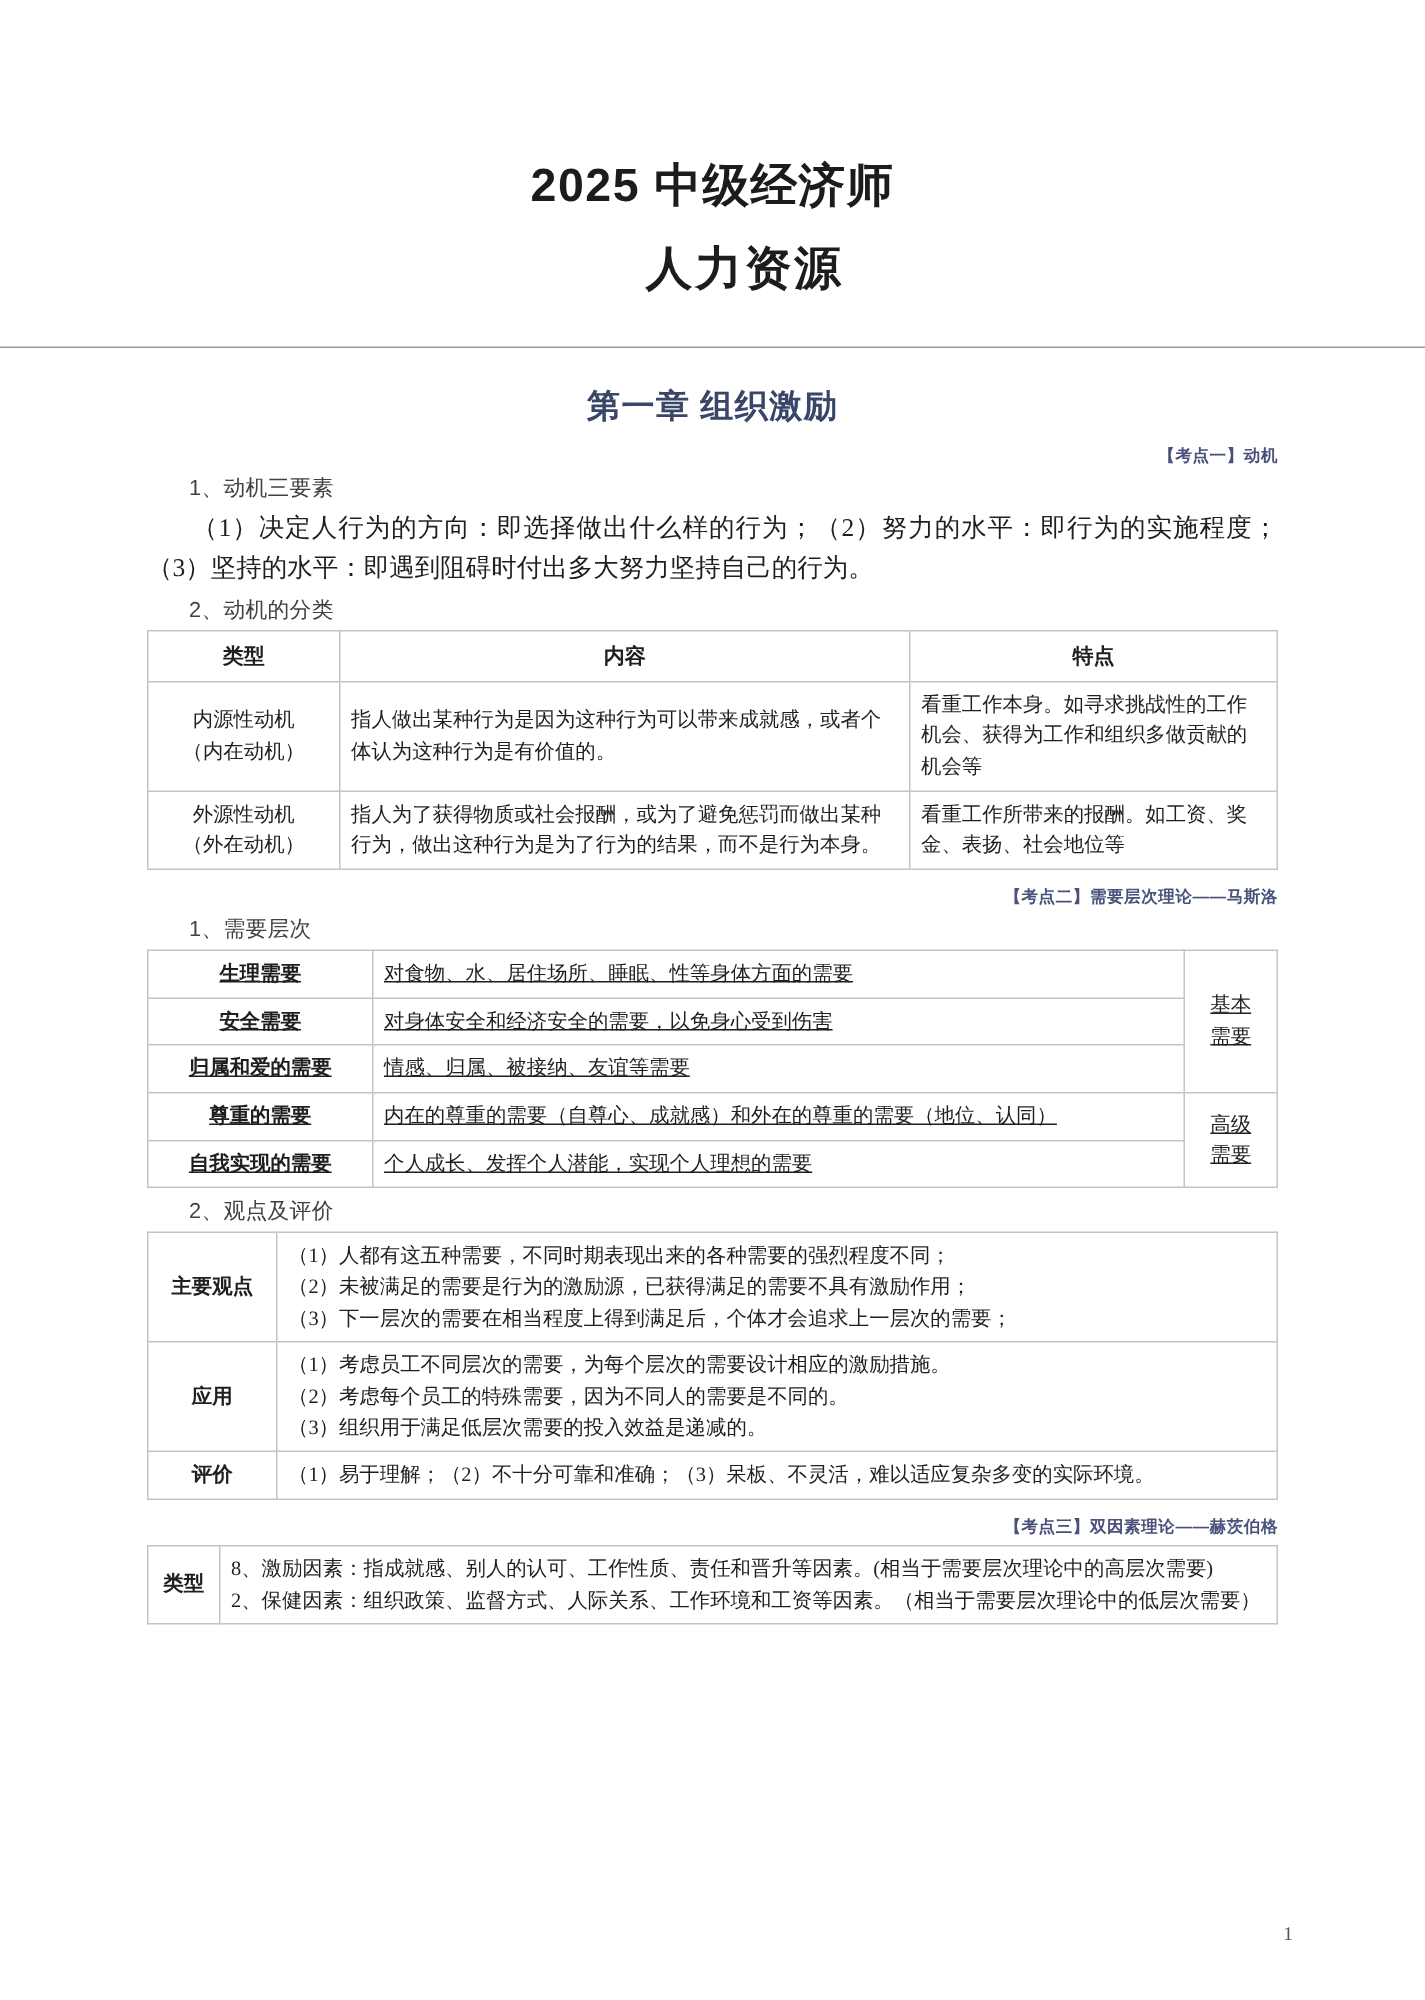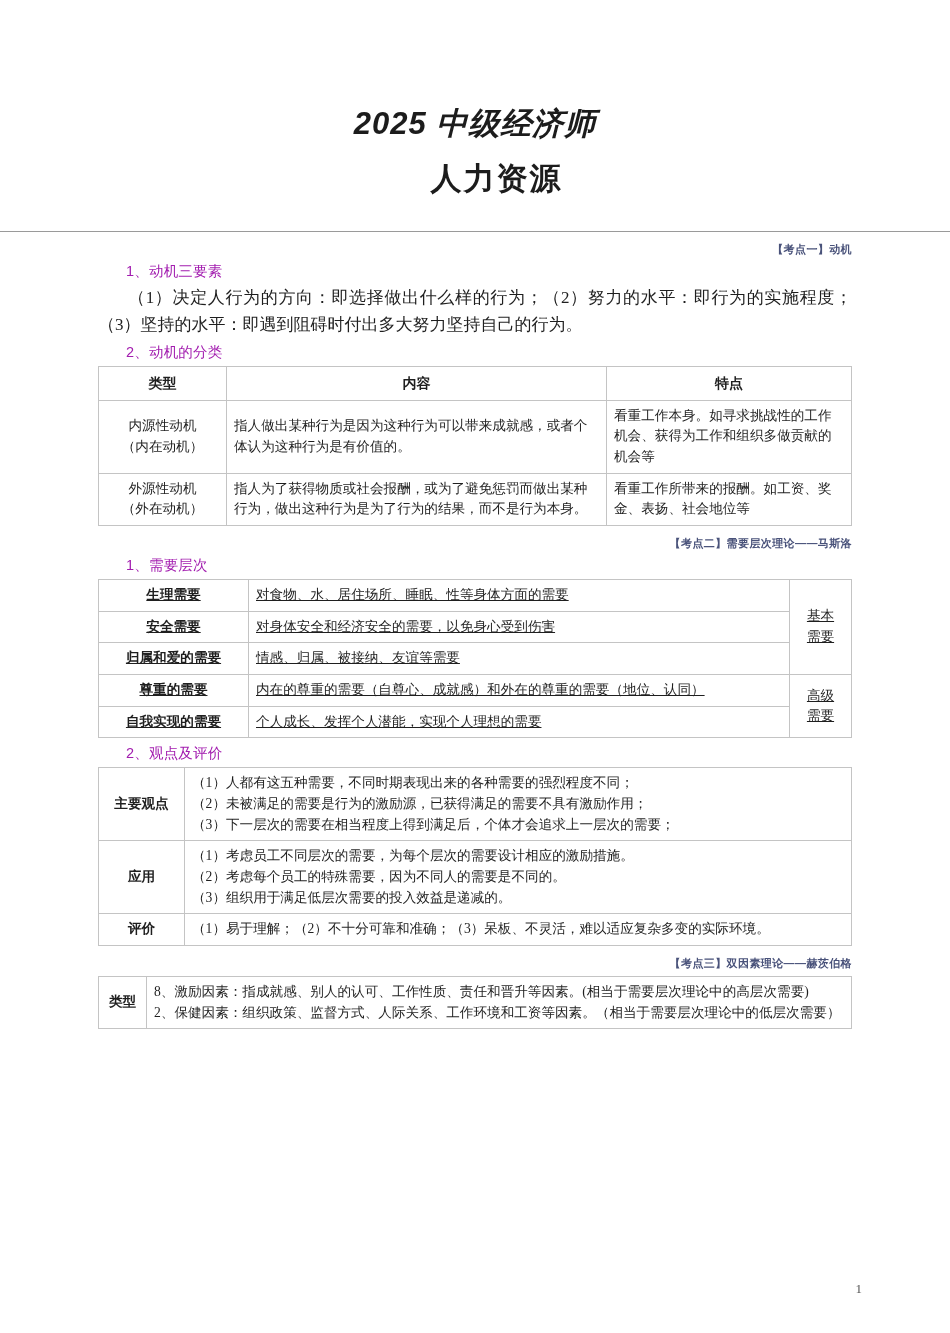--- a/index.html
+++ b/index.html
@@ -27,21 +27,20 @@
     padding-top: 104px;
     text-align: center;
   }
   .cover-line-1 {
     font-family: "Liberation Sans", "DejaVu Sans", sans-serif;
     font-weight: bold;
     font-size: 31px;
     letter-spacing: 1px;
     color: #1c1c1c;
     line-height: 1.32;
-    font-style: italic;
   }
   .cover-line-2 {
     font-family: "Liberation Sans", "DejaVu Sans", sans-serif;
     font-weight: bold;
     font-size: 31px;
     letter-spacing: 2px;
     color: #1c1c1c;
     line-height: 1.45;
     margin-top: 12px;
     padding-left: 43px;
@@ -86,21 +85,21 @@
     font-size: 11px;
     color: #49527a;
     letter-spacing: 0.4px;
     margin: 10px 0 5px 0;
     text-align: right;
   }
 
   .sub-num {
     font-family: "Liberation Sans", "DejaVu Sans", sans-serif;
     font-size: 14.5px;
-    color: #a21caf;
+    color: #404040;
     text-indent: 28px;
     margin: 4px 0 4px 0;
     letter-spacing: 0.2px;
   }
 
   .para {
     font-size: 17px;
     line-height: 1.58;
     text-indent: 30px;
     margin: 2px 0 4px 0;
@@ -185,20 +184,21 @@
 <div class="page">
 
   <div class="cover">
     <div class="cover-line-1">2025 中级经济师</div>
     <div class="cover-line-2">人力资源</div>
   </div>
   <div class="divider"></div>
 
   <div class="content">
 
+    <div class="chapter-title">第一章 组织激励</div>
 
     <div class="kaodian">【考点一】动机</div>
     <div class="sub-num">1、动机三要素</div>
     <div class="para">（1）决定人行为的方向：即选择做出什么样的行为；（2）努力的水平：即行为的实施程度；（3）坚持的水平：即遇到阻碍时付出多大努力坚持自己的行为。</div>
     <div class="sub-num">2、动机的分类</div>
 
     <table class="doc t1">
       <colgroup>
           <col class="c1">
           <col class="c2">

